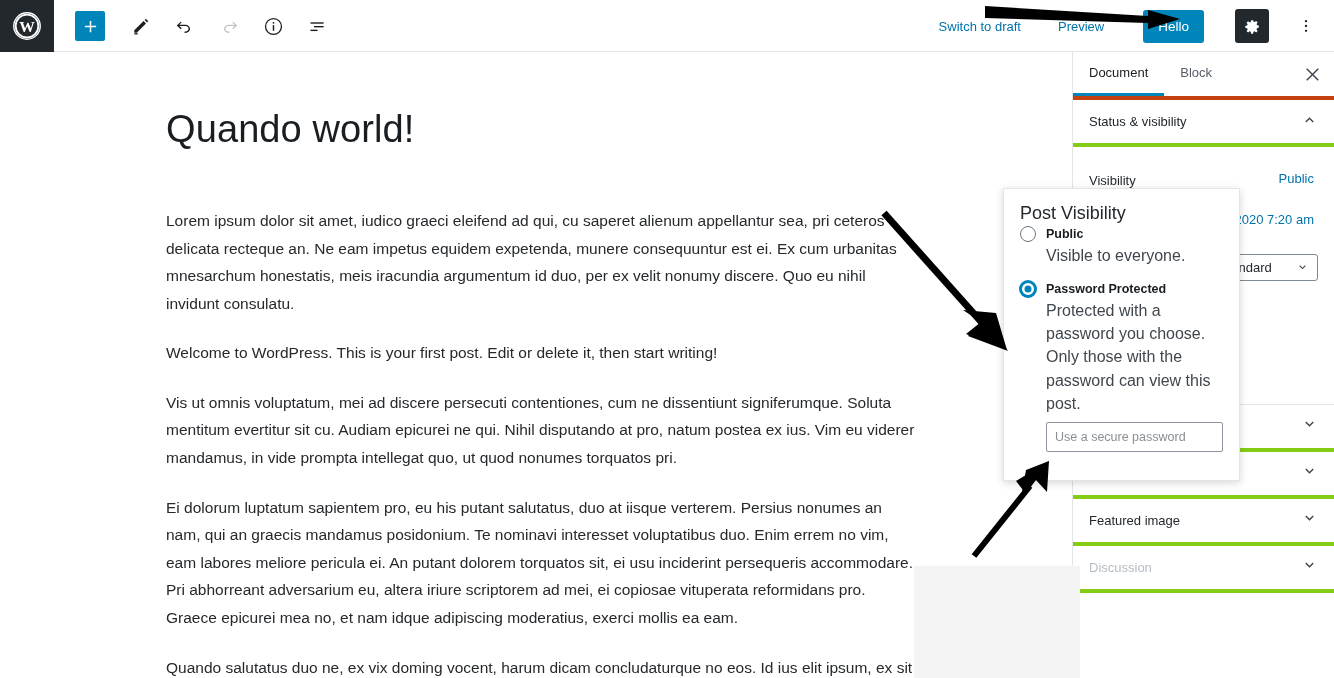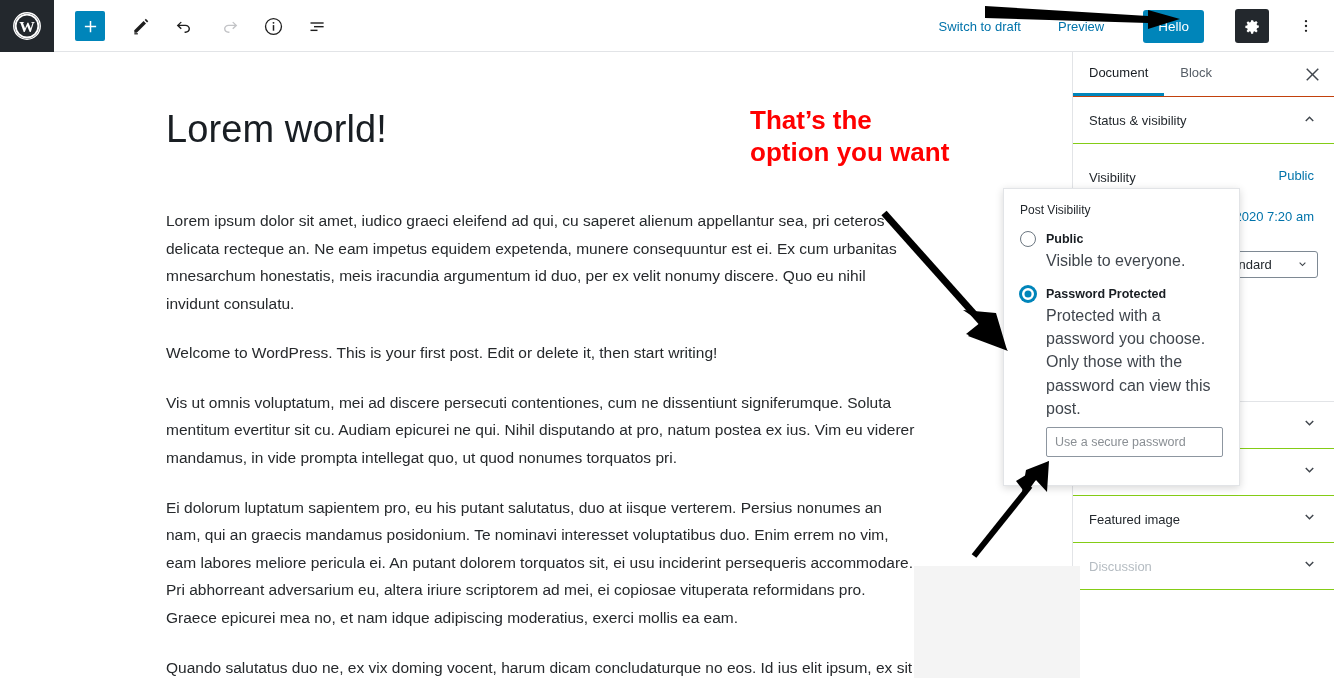--- a/index.html
+++ b/index.html
@@ -169,21 +169,21 @@
     height: 626px;
     background: #ffffff;
     border-left: 1px solid #e2e4e7;
     box-sizing: border-box;
     overflow: hidden;
   }
   .sb-tabs {
     display: flex;
     align-items: stretch;
     height: 44px;
-    border-bottom: 1px solid #c2410c;
+    border-bottom: 4px solid #c2410c;
     position: relative;
   }
   .sb-tab {
     padding: 0 16px;
     display: flex;
     align-items: center;
     font-size: 13px;
     color: #555d66;
     background: none;
     border: none;
@@ -211,21 +211,21 @@
     font-size: 16px;
     line-height: 1;
   }
 
   .panel-head {
     display: flex;
     align-items: center;
     justify-content: space-between;
     padding: 0 16px;
     height: 47px;
-    border-bottom: 1px solid #84cc16;
+    border-bottom: 4px solid #84cc16;
     box-sizing: border-box;
     cursor: pointer;
     background: #fff;
   }
   .panel-head .ptitle {
     font-size: 13px;
     color: #23282d;
     font-weight: 400;
   }
   .panel-head .ptitle.muted { color: #b5bcc2; }
@@ -278,23 +278,22 @@
     top: 188px;
     width: 237px;
     background: #ffffff;
     border: 1px solid #e2e4e7;
     box-shadow: 0 2px 8px rgba(0,0,0,0.16);
     padding: 14px 16px 16px 16px;
     box-sizing: border-box;
     z-index: 40;
   }
   .popover-title {
-    font-size: 12px;
+    font-size: 18px;
     color: #23282d;
-    margin-bottom: 12px;
   }
   .vis-option {
     display: flex;
     align-items: flex-start;
     gap: 10px;
     margin-bottom: 12px;
   }
   .radio {
     width: 16px;
     height: 16px;
@@ -461,21 +460,21 @@
         <svg width="18" height="18" viewBox="0 0 24 24">
           <circle cx="12" cy="5.6" r="1.55" fill="#1e1e1e"></circle>
           <circle cx="12" cy="12" r="1.55" fill="#1e1e1e"></circle>
           <circle cx="12" cy="18.4" r="1.55" fill="#1e1e1e"></circle>
         </svg>
       </button>
     </div>
   </div>
 
   <div class="editor">
-    <div class="post-title">Lorem world!</div>
+    <div class="post-title">Quando world!</div>
     <div class="post-body">
       <p>Lorem ipsum dolor sit amet, iudico graeci eleifend ad qui, cu saperet alienum appellantur sea, pri ceteros delicata recteque an. Ne eam impetus equidem expetenda, munere consequuntur est ei. Ex cum urbanitas mnesarchum honestatis, meis iracundia argumentum id duo, per ex velit nonumy discere. Quo eu nihil invidunt consulatu.</p>
       <p>Welcome to WordPress. This is your first post. Edit or delete it, then start writing!</p>
       <p>Vis ut omnis voluptatum, mei ad discere persecuti contentiones, cum ne dissentiunt signiferumque. Soluta mentitum evertitur sit cu. Audiam epicurei ne qui. Nihil disputando at pro, natum postea ex ius. Vim eu viderer mandamus, in vide prompta intellegat quo, ut quod nonumes torquatos pri.</p>
       <p>Ei dolorum luptatum sapientem pro, eu his putant salutatus, duo at iisque verterem. Persius nonumes an nam, qui an graecis mandamus posidonium. Te nominavi interesset voluptatibus duo. Enim errem no vim, eam labores meliore pericula ei. An putant dolorem torquatos sit, ei usu inciderint persequeris accommodare. Pri abhorreant adversarium eu, altera iriure scriptorem ad mei, ei copiosae vituperata reformidans pro. Graece epicurei mea no, et nam idque adipiscing moderatius, exerci mollis ea eam.</p>
       <p>Quando salutatus duo ne, ex vix doming vocent, harum dicam concludaturque no eos. Id ius elit ipsum, ex sit erant fabulas delicata. Ne deleniti explicari nec. Omnis eirmod utroque te has, usu facilisis accommodare ut. Veri admodum cu vim.</p>
     </div>
   </div>
 
   <div class="sidebar">
@@ -583,22 +582,20 @@
       <span class="vis-text">
         <span class="vis-name">Password Protected</span>
         <div class="vis-desc">Protected with a password you choose. Only those with the password can view this post.</div>
         <input class="pw-input" type="text" placeholder="Use a secure password" style="">
       </span>
     </div>
   </div>
 
   <div class="annot-bg-box"></div>
 
-  <div class="annot" id="annot-option">That’s the
-option you want</div>
 
 
   <svg class="arrows" viewBox="0 0 1334 678">
 
     <g>
       <path d="M985 6 L1148 16 L1148 10 L1180 19 L1148 29 L1148 23 L985 18 Z" fill="#000000"></path>
     </g>
 
     <g>
       <line x1="884" y1="213" x2="984" y2="325" stroke="#000000" stroke-width="7"></line>

